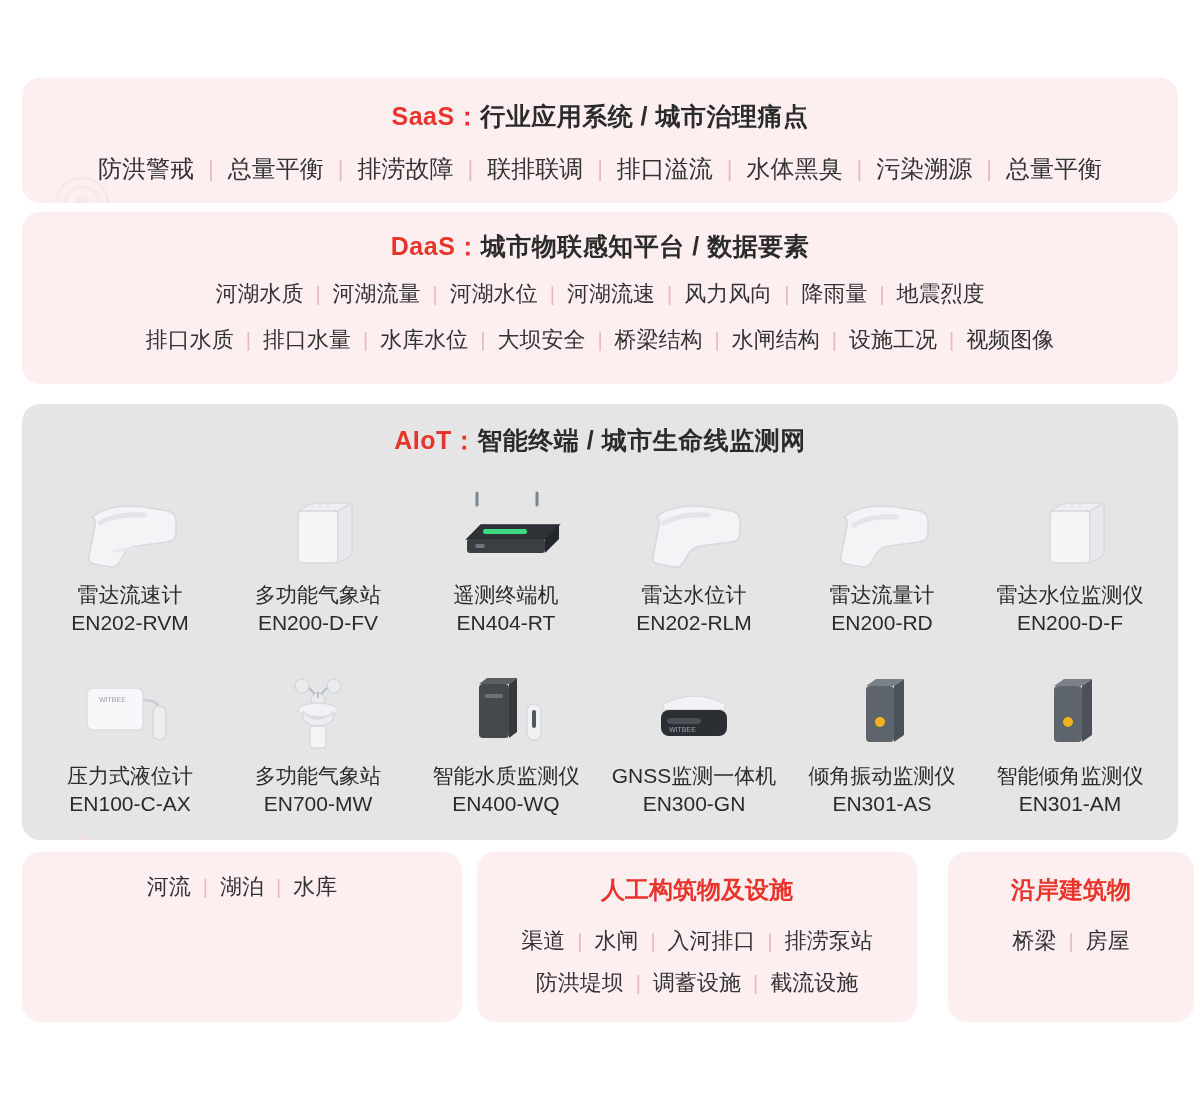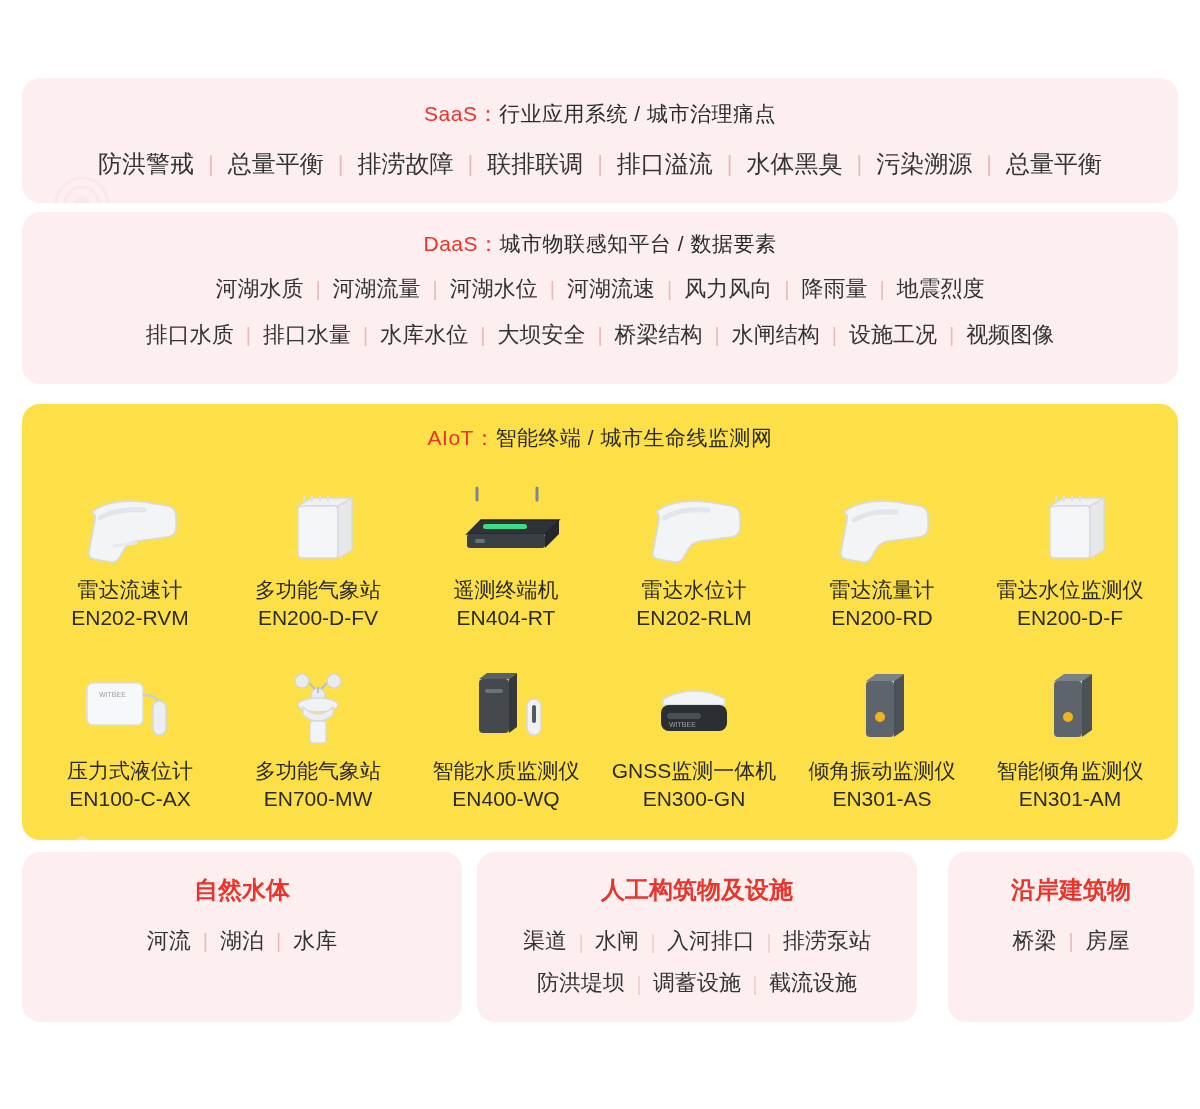--- a/index.html
+++ b/index.html
@@ -12,22 +12,22 @@
 
   
   .card {
     position: relative;
     border-radius: 18px;
     background: #fdf2f3;
     overflow: hidden;
   }
   .card-title {
     text-align: center;
-    font-size: 21px;
-    font-weight: normal;
+    font-size: 25px;
+    font-weight: bold;
     color: #e8342a;
     letter-spacing: 0.5px;
   }
   .card-title .sub { color: #2b2b2b; }
 
   
   #saas {
     position: absolute; left: 22px; top: 78px; width: 1156px; height: 125px;
     background: #fdeff0;
   }
@@ -48,21 +48,21 @@
   .daas-row {
     display: flex; align-items: center; justify-content: center;
     margin-top: 16px;
     font-size: 22px; color: #333; text-align: right;
   }
   .daas-row .sep { color: #e9b9bc; margin: 0 12px; font-size: 20px; }
 
   
   #aiot {
     position: absolute; left: 22px; top: 404px; width: 1156px; height: 436px;
-    background: #fde047;
+    background: #e5e5e5;
   }
   #aiot .card-title { margin-top: 20px; }
 
   .device-grid {
     display: grid;
     grid-template-columns: repeat(6, 1fr);
     margin-top: 22px;
     padding: 0 14px;
     row-gap: 6px;
   }
@@ -79,21 +79,21 @@
   .device .dmodel { font-size: 21px; color: #2b2b2b; line-height: 1.35; white-space: nowrap; }
 
   
   .bottom-card {
     position: absolute;
     background: #fdeff0;
     border-radius: 18px;
     top: 852px;
   }
   #bc1 { left: 22px; width: 440px; height: 170px; }
-  #bc2 { left: 477px; width: 440px; height: 170px; font-family: Liberation Serif, serif; }
+  #bc2 { left: 477px; width: 440px; height: 170px; }
   #bc3 { left: 932px; width: 246px; height: 170px; margin-left: 16px; }
   .bc-title {
     text-align: center; font-size: 24px; font-weight: bold;
     color: #e8342a; margin-top: 22px;
   }
   .bc-row {
     display: flex; align-items: center; justify-content: center;
     margin-top: 20px; font-size: 22px; color: #333;
   }
   .bc-row.second { margin-top: 12px; }
@@ -354,21 +354,20 @@
             <circle cx="58" cy="52" r="5" fill="#f0b31f"></circle>
           </svg>
         </div>
         <div class="dname">智能倾角监测仪</div>
         <div class="dmodel">EN301-AM</div>
       </div>
     </div>
   </section>
 
   <section class="bottom-card" id="bc1">
-    <div class="bc-title">自然水体</div>
     <div class="bc-row">
       <span>河流</span>
         <span class="sep">|</span>
       <span>湖泊</span>
         <span class="sep">|</span>
       <span>水库</span>
     </div>
   </section>
 
   <section class="bottom-card" id="bc2">

